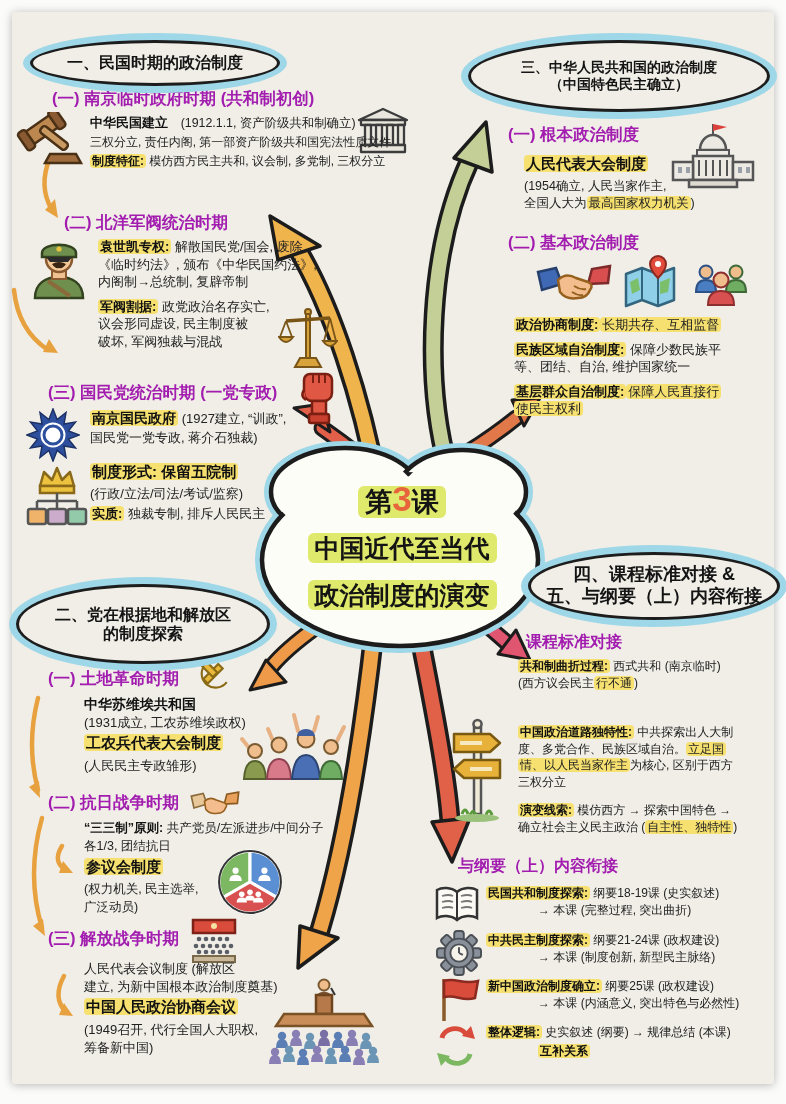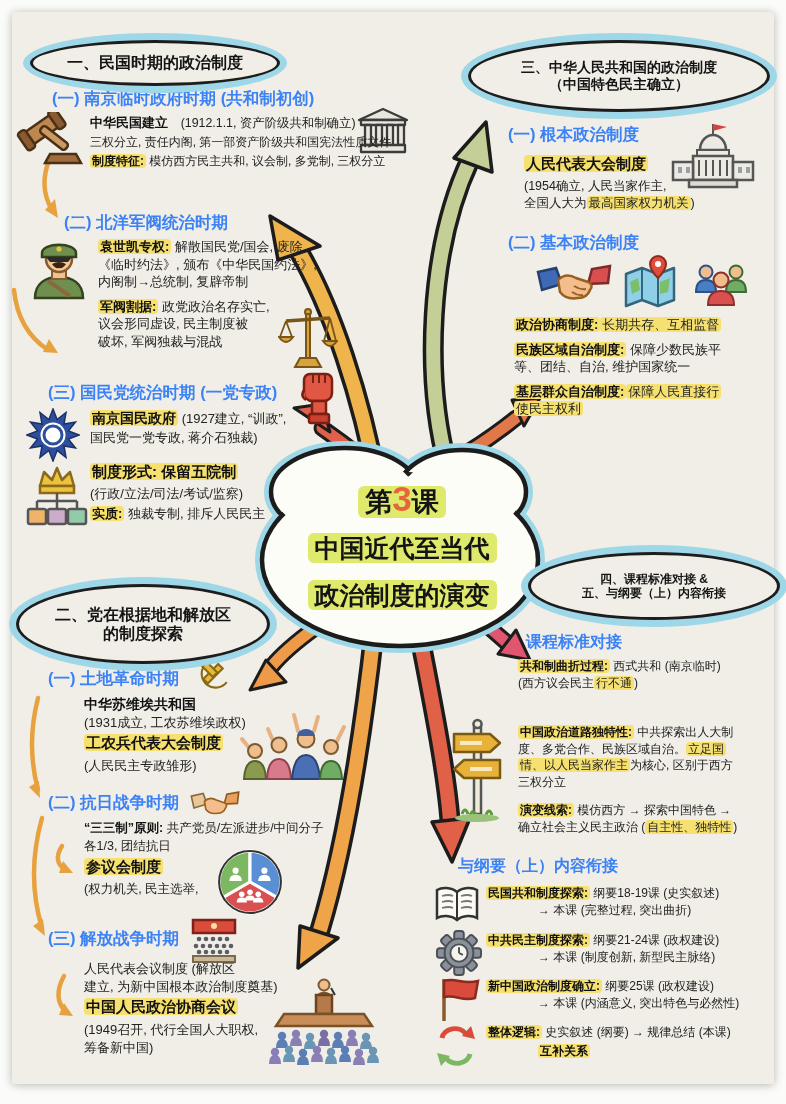--- a/index.html
+++ b/index.html
@@ -1,21 +1,21 @@
 <!DOCTYPE html>
 <html><head>
 <meta charset="utf-8">
 <style>
   html,body{margin:0;padding:0;}
   body{width:786px;height:1104px;position:relative;background:#fbfbfa;font-family:"Liberation Sans","DejaVu Sans",sans-serif;overflow:hidden;}
   #poster{position:absolute;left:12px;top:12px;width:762px;height:1072px;background:#f0eee7;box-shadow:0 1px 10px rgba(0,0,0,.28);border-radius:3px;}
   #art{position:absolute;left:0;top:0;z-index:1;pointer-events:none;}
   .ic{position:absolute;z-index:2;}
   .oval{position:absolute;display:flex;flex-direction:column;justify-content:center;align-items:center;text-align:center;font-weight:700;color:#141414;border:3.5px solid #1d1d1d;border-radius:50%;box-shadow:0 0 0 7px #9ed7e7;background:#f0eee7;z-index:4;line-height:1.2;}
-  .sh{position:absolute;font-weight:700;font-size:16.5px;color:#3b82f6;white-space:nowrap;z-index:3;}
+  .sh{position:absolute;font-weight:700;font-size:16.5px;color:#a21caf;white-space:nowrap;z-index:3;}
   .tb{position:absolute;color:#222;font-size:13px;line-height:17.5px;z-index:3;}
   .ln{white-space:nowrap;}
   .bl{font-weight:700;color:#111;}
   .hl{background:#f6e170;border-radius:4px;padding:0 2px;}
   .big{font-size:15px;font-weight:700;line-height:24px;color:#111;}
   #cloudtxt{position:absolute;left:268px;top:476px;width:268px;text-align:center;z-index:3;}
   #cloudtxt .c1{font-size:27px;font-weight:700;color:#141414;line-height:46px;}
   #cloudtxt .c2{font-size:25px;font-weight:700;color:#141414;line-height:47px;}
   .chl{background:#dfe96b;border-radius:6px;padding:1px 7px;}
   .num3{font-size:35px;color:#e8643c;}
@@ -325,20 +325,21 @@
   <polygon points="2,14 20,10 26,26 6,32" fill="#e8c89a" stroke="#8a6a3a" stroke-width="2.5"></polygon>
   <polygon points="74,8 56,11 52,26 72,25" fill="#e8a05a" stroke="#8a5a20" stroke-width="2.5"></polygon>
   <path d="M22,22 q8,-8 18,-2 l12,4 q6,3 2,8 q-3,8 -12,8 q-12,2 -18,-6 Z" fill="#f3bd8d" stroke="#96601e" stroke-width="2.5"></path>
 </svg>
 
 <div class="tb" style="left:84px;top:820px;width:262px;font-size:12.5px;">
   <div class="ln"><span class="bl">“三三制”原则:</span> <span>共产党员/左派进步/中间分子</span></div>
   <div class="ln">各1/3, 团结抗日</div>
   <div class="ln" style="line-height:26px;"><span class="hl big">参议会制度</span></div>
   <div class="ln">(权力机关, 民主选举,</div>
+  <div class="ln">广泛动员)</div>
 </div>
 
 <svg class="ic" style="left:216px;top:848px" width="68" height="68" viewBox="0 0 66 66">
   <path d="M33,33 L33,3 A30,30 0 0 0 7,48 Z" fill="#7cb862" stroke="#fff" stroke-width="3"></path>
   <path d="M33,33 L33,3 A30,30 0 0 1 59,48 Z" fill="#5b8fd4" stroke="#fff" stroke-width="3"></path>
   <path d="M33,33 L7,48 A30,30 0 0 0 59,48 Z" fill="#d95050" stroke="#fff" stroke-width="3"></path>
   <circle cx="33" cy="33" r="30" fill="none" stroke="#333" stroke-width="2"></circle>
   <g fill="#fff">
     <circle cx="19" cy="22" r="3"></circle>
       <path d="M13,32 q0,-6 6,-6 q6,0 6,6 Z"></path>
@@ -411,21 +412,21 @@
       <use href="#pp" x="25" y="76" fill="#6a95b5"></use>
       <use href="#pp" x="39" y="79" fill="#5b7fb5"></use>
       <use href="#pp" x="53" y="76" fill="#8a7fb5"></use>
       <use href="#pp" x="67" y="78" fill="#6a95b5"></use>
       <use href="#pp" x="81" y="76" fill="#5b7fb5"></use>
       <use href="#pp" x="95" y="79" fill="#8a7fb5"></use>
       <use href="#pp" x="109" y="77" fill="#6a95b5"></use>
   </g>
 </svg>
 
-<div class="oval" style="left:528px;top:552px;width:246px;height:62px;font-size:12px;">
+<div class="oval" style="left:528px;top:552px;width:246px;height:62px;font-size:18px;">
   <div>四、课程标准对接 &amp;</div>
   <div>五、与纲要（上）内容衔接</div>
 </div>
 
 <div class="sh" style="left:526px;top:632px;font-size:16px;">课程标准对接</div>
 
 <div class="tb xs" style="left:518px;top:658px;width:258px;">
   <div class="ln"><span class="hl bl">共和制曲折过程:</span> <span>西式共和 (南京临时)</span></div>
   <div class="ln"><span>(西方议会民主</span><span class="hl">行不通</span><span>)</span></div>
 </div>

